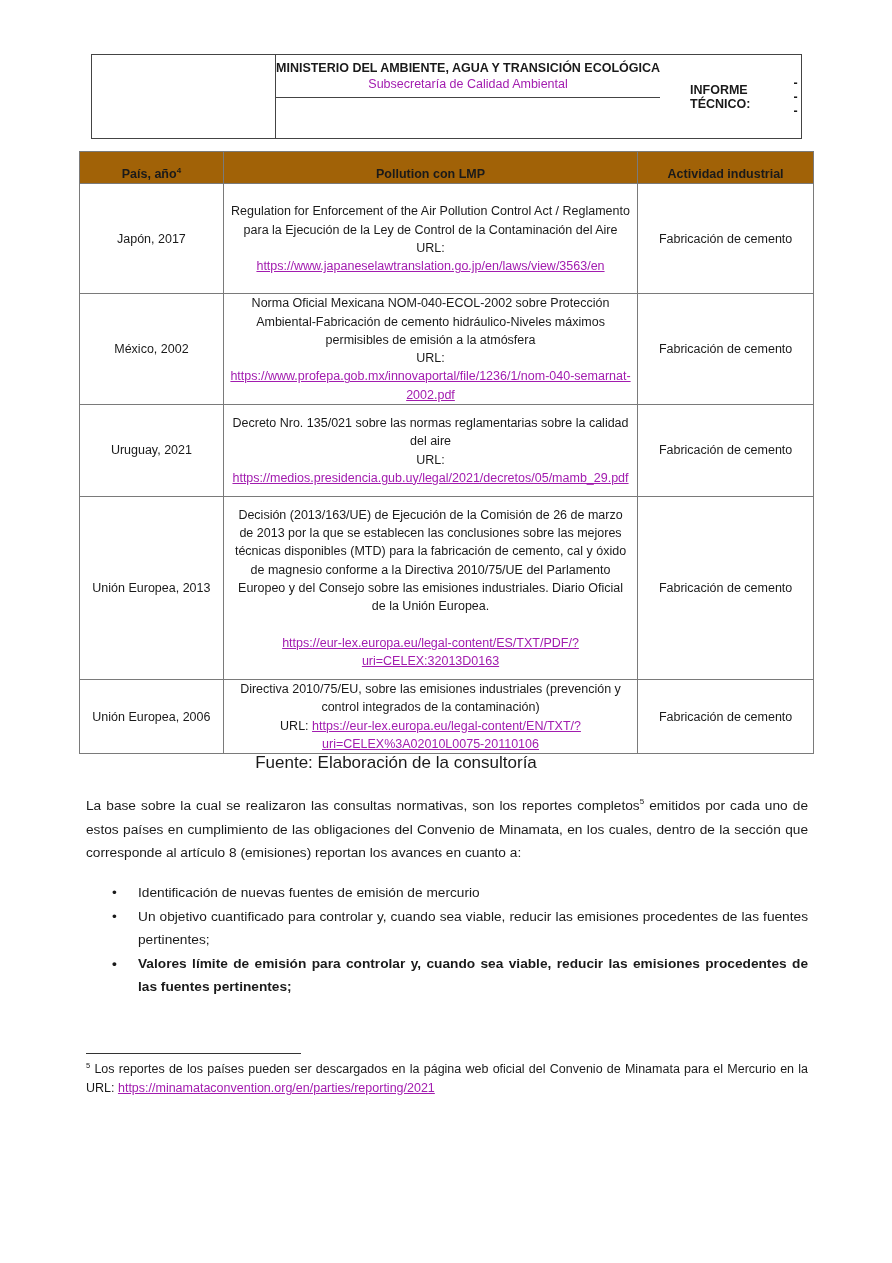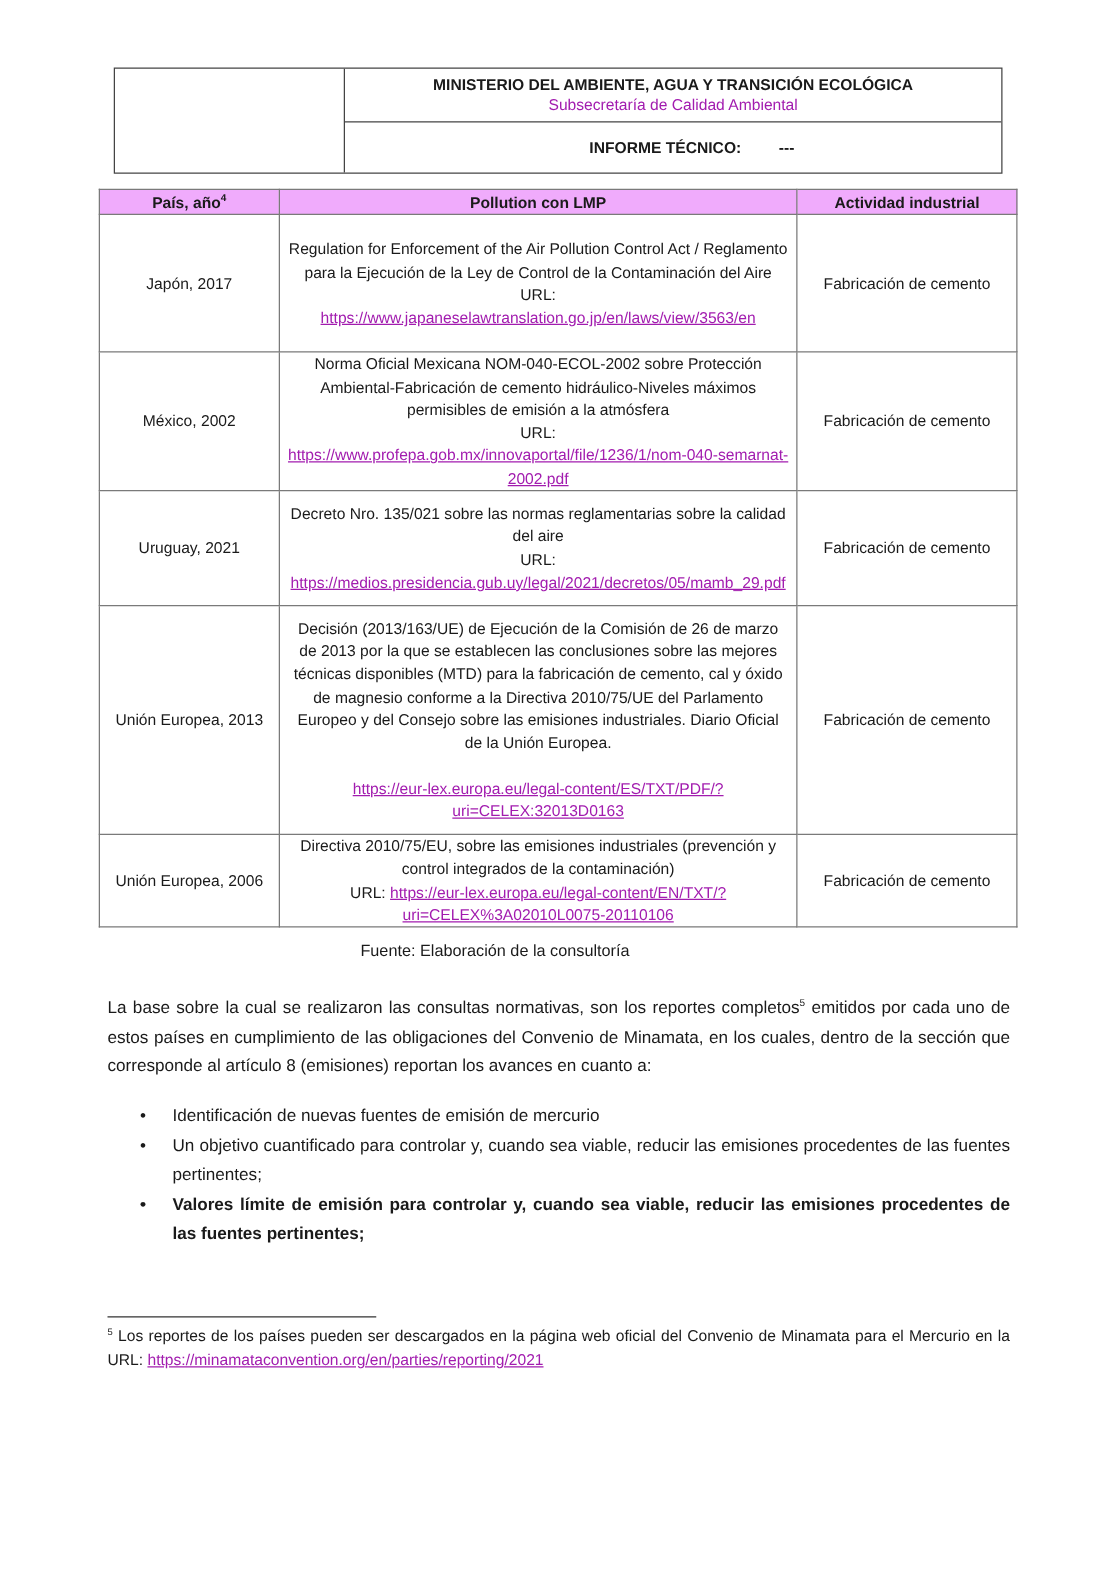--- a/index.html
+++ b/index.html
@@ -5,45 +5,45 @@
     html, body { margin: 0; padding: 0; background: #ffffff; }
     body {
       width: 892px; height: 1263px; position: relative; overflow: hidden;
       font-family: "Liberation Sans", sans-serif; color: #1a1a1a;
     }
     .header-box {
       position: absolute; left: 91px; top: 54px; width: 711px; height: 85px;
       border: 1px solid #444; display: flex; box-sizing: border-box;
     }
     .header-logo { width: 183px; border-right: 1px solid #444; }
-    .header-right { flex: 1; display: flex; flex-direction: column; }
+    .header-right { flex: 1; display: flex; }
     .header-top { height: 43px; border-bottom: 1px solid #444; text-align: center; padding-top: 5px; box-sizing: border-box; }
     .ministry { font-size: 12.5px; font-weight: bold; line-height: 16px; }
     .subsecretaria { font-size: 12.5px; color: #a21caf; line-height: 16px; }
     .header-bottom { flex: 1; display: flex; align-items: center; justify-content: center; font-size: 12.5px; }
     .header-bottom b { font-weight: bold; padding-left: 30px; }
 
     table.norm {
       position: absolute; left: 79px; top: 151px; width: 735px;
       border-collapse: collapse; font-size: 12.5px; line-height: 18.3px;
     }
     table.norm th, table.norm td { border: 1px solid #7a7a7a; text-align: center; vertical-align: middle; padding: 0 6px; }
-    table.norm th { background: #f0abfc; font-weight: bold; height: 18px; padding-top: 1px; padding-bottom: 0; }
+    table.norm th { background: #a16207; font-weight: bold; height: 18px; padding-top: 13px; padding-bottom: 0; }
     table.norm th sup { font-size: 8px; vertical-align: super; line-height: 0; }
     .col1 { width: 131px; }
     .col2 { width: 402px; }
     .col3 { width: 163px; }
     a.url { color: #a21caf; text-decoration: underline; }
     .row-h1 { height: 110px; }
     .row-h2 { height: 110px; }
     .row-h3 { height: 92px; }
     .row-h4 { height: 183px; }
     .row-h5 { height: 73px; }
 
-    .source { position: absolute; left: 0; width: 792px; top: 753px; text-align: center; font-size: 13px; }
+    .source { position: absolute; left: 0; width: 792px; top: 753px; text-align: center; font-size: 17px; }
 
     .paragraph {
       position: absolute; left: 86px; top: 794px; width: 722px;
       font-size: 13.7px; line-height: 23.5px; text-align: justify;
     }
     .paragraph sup { font-size: 8px; vertical-align: super; line-height: 0; }
     .bullets { position: absolute; left: 108px; top: 881px; width: 700px; font-size: 13.7px; line-height: 23.5px; margin: 0; padding: 0; list-style: none; }
     .bullets li { position: relative; padding-left: 30px; text-align: justify; margin-bottom: 0; }
     .bullets li .dot { position: absolute; left: 4px; top: 0; }
     .bullets li.bold { font-weight: bold; }

